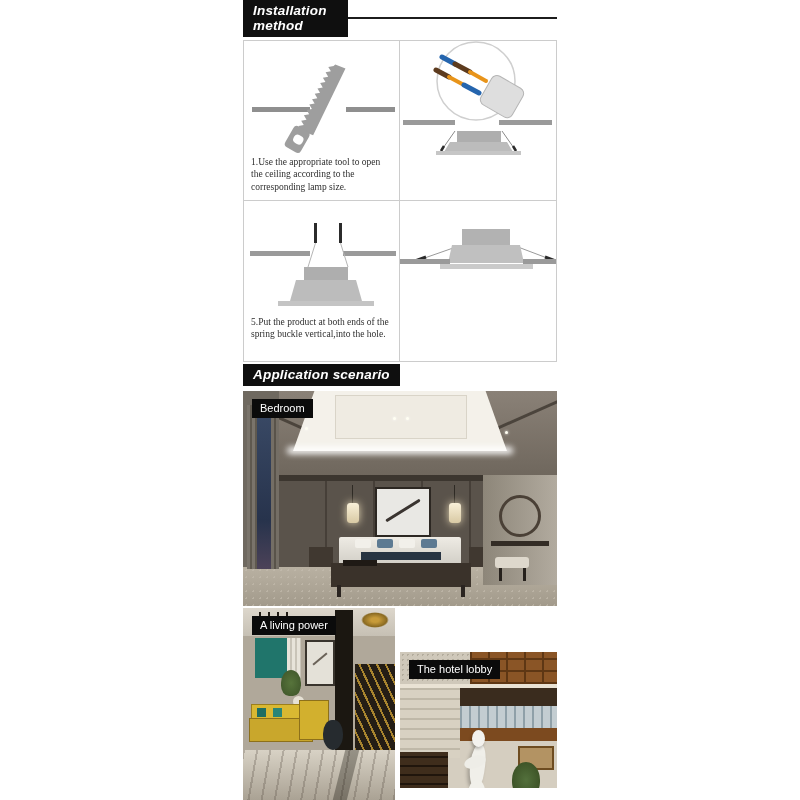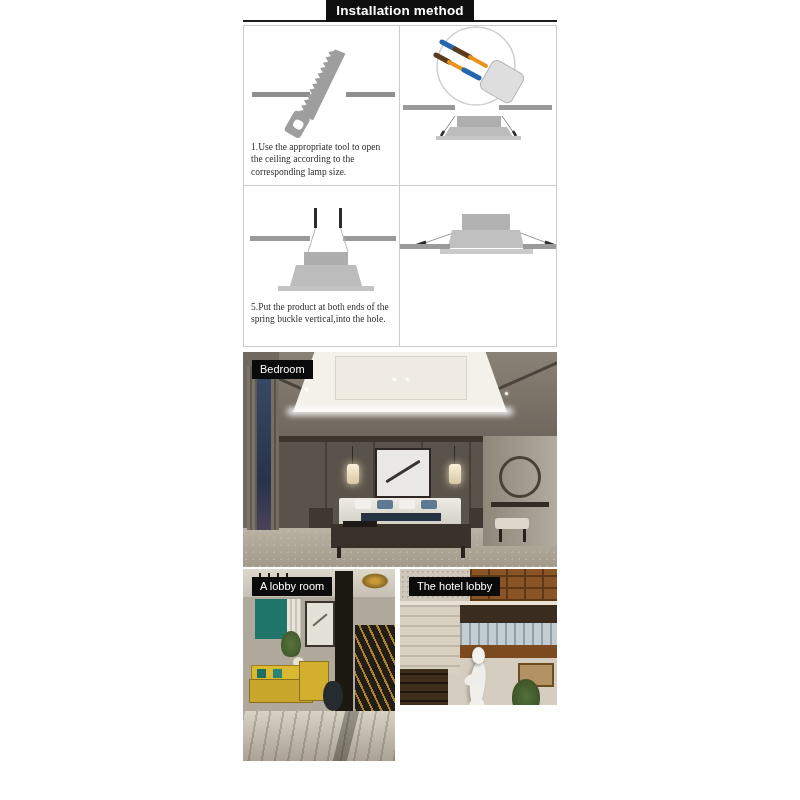--- a/index.html
+++ b/index.html
@@ -1,21 +1,21 @@
 <!DOCTYPE html>
 <html><head>
 <meta charset="utf-8">
 <style>
   html,body{margin:0;padding:0;background:#ffffff;}
   .canvas{position:relative;width:800px;height:800px;background:#ffffff;overflow:hidden;
           font-family:"Liberation Sans",sans-serif;}
   .column{position:absolute;left:243px;top:0;width:314px;}
 
   
-  .sec-head{display:flex;flex-direction:column;align-items:center;}
+  .sec-head{display:flex;align-items:center;font-style:italic;}
   .head-box{background:#0f0f0f;color:#ffffff;font-weight:bold;font-size:13.5px;
             padding:3px 10px 4px;letter-spacing:.2px;position:relative;z-index:2;}
   .head-rule{width:100%;height:2px;background:#1c1c1c;margin-top:-2px;position:relative;z-index:1;}
 
   
   .grid{margin-top:3px;display:grid;grid-template-columns:156px 156px;grid-auto-rows:160px;
         border:1px solid #cccccc;background:#ffffff;}
   .cell{overflow:hidden;font-family:Liberation Serif, serif;}
   .cell.br{border-right:1px solid #cccccc;}
   .cell.bb{border-bottom:1px solid #cccccc;}
@@ -23,21 +23,21 @@
   .caption{padding:1px 5px 0 7px;font-size:9.5px;line-height:1.3;color:#2e2e2e;}
 
   
   .app-head{margin-top:2px;}
   .scene{position:relative;overflow:hidden;background:#777;}
   .scene-label{position:absolute;left:9px;top:8px;background:#0b0b0b;color:#fff;
                font-size:11px;padding:3px 8px 4px;z-index:50;}
   .bedroom{width:314px;height:215px;margin-top:5px;}
   .bottom-row{display:flex;margin-top:2px;}
   .living{width:152px;height:192px;margin-right:5px;}
-  .lobby{width:157px;height:136px;}
+  .lobby{width:157px;height:136px;margin-top:44px;}
   .abs{position:absolute;}
 
   
   .bd-ceiling{left:0;top:0;width:314px;height:88px;background:linear-gradient(#8a8177,#6e665c);}
   .bd-beam{width:120px;height:3px;background:#4b443c;}
   .bd-tray{left:50px;top:0;width:214px;height:60px;background:#f4f1ea;
            clip-path:polygon(10% 0,90% 0,100% 100%,0 100%);}
   .bd-tray-in{left:92px;top:4px;width:130px;height:42px;background:#efebe2;border:1px solid #d9d4c8;}
   .bd-glow{left:44px;top:56px;width:226px;height:7px;background:#ffffff;filter:blur(3px);border-radius:4px;}
   .bd-dot{width:3px;height:3px;border-radius:50%;background:#fffef2;box-shadow:0 0 3px #fff;}
@@ -220,20 +220,23 @@
           </g>
           <rect x="62" y="28" width="48" height="16" fill="#b2b2b2"></rect>
           <polygon points="52,44 120,44 124,62 48,62" fill="#c0c0c0"></polygon>
           <rect x="0" y="58" width="50" height="5" fill="#9a9a9a"></rect>
           <rect x="123" y="58" width="33" height="5" fill="#9a9a9a"></rect>
           <rect x="40" y="63" width="93" height="5" fill="#cacaca"></rect>
         </svg>
       </div>
     </div>
 
+    <div class="sec-head app-head">
+      <div class="head-box">Application scenario</div>
+    </div>
 
     <div class="scene bedroom">
       <div class="abs bd-ceiling"></div>
       <div class="abs bd-beam" style="left:-18px;top:28px;transform:rotate(24deg);"></div>
       <div class="abs bd-beam" style="left:212px;top:28px;transform:rotate(-24deg);"></div>
       <div class="abs bd-tray"></div>
       <div class="abs bd-tray-in"></div>
       <div class="abs bd-glow"></div>
       <div class="abs bd-dot" style="left:150px;top:26px;"></div>
       <div class="abs bd-dot" style="left:163px;top:26px;"></div>
@@ -293,21 +296,21 @@
         </div>
         <div class="abs lv-beam"></div>
         <div class="abs lv-floor"></div>
         <div class="abs lv-refl"></div>
         <div class="abs lv-sofa-back"></div>
         <div class="abs lv-cush1"></div>
         <div class="abs lv-cush2"></div>
         <div class="abs lv-sofa-seat"></div>
         <div class="abs lv-seat2"></div>
         <div class="abs lv-vase"></div>
-        <div class="scene-label">A lobby room</div>
+        <div class="scene-label">A living power</div>
       </div>
 
       <div class="scene lobby">
         <div class="abs lb-wall"></div>
         <div class="abs lb-ceil-l"></div>
         <div class="abs lb-coffer"></div>
         <div class="abs lb-trim"></div>
         <div class="abs lb-brick"></div>
         <div class="abs lb-mezz-dark"></div>
         <div class="abs lb-glass"></div>

